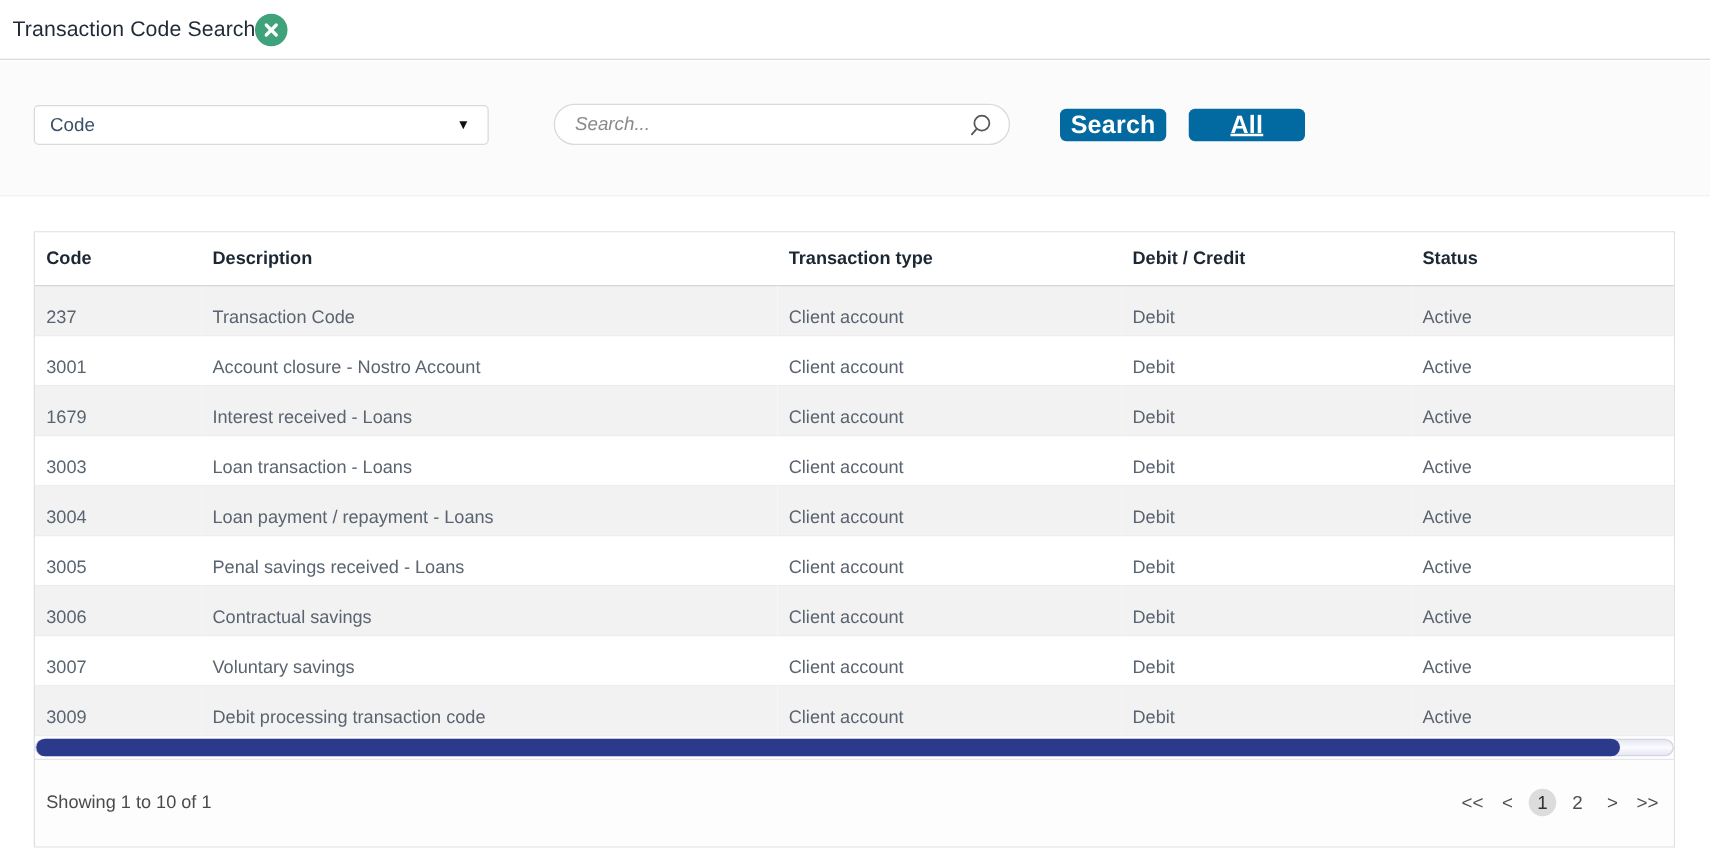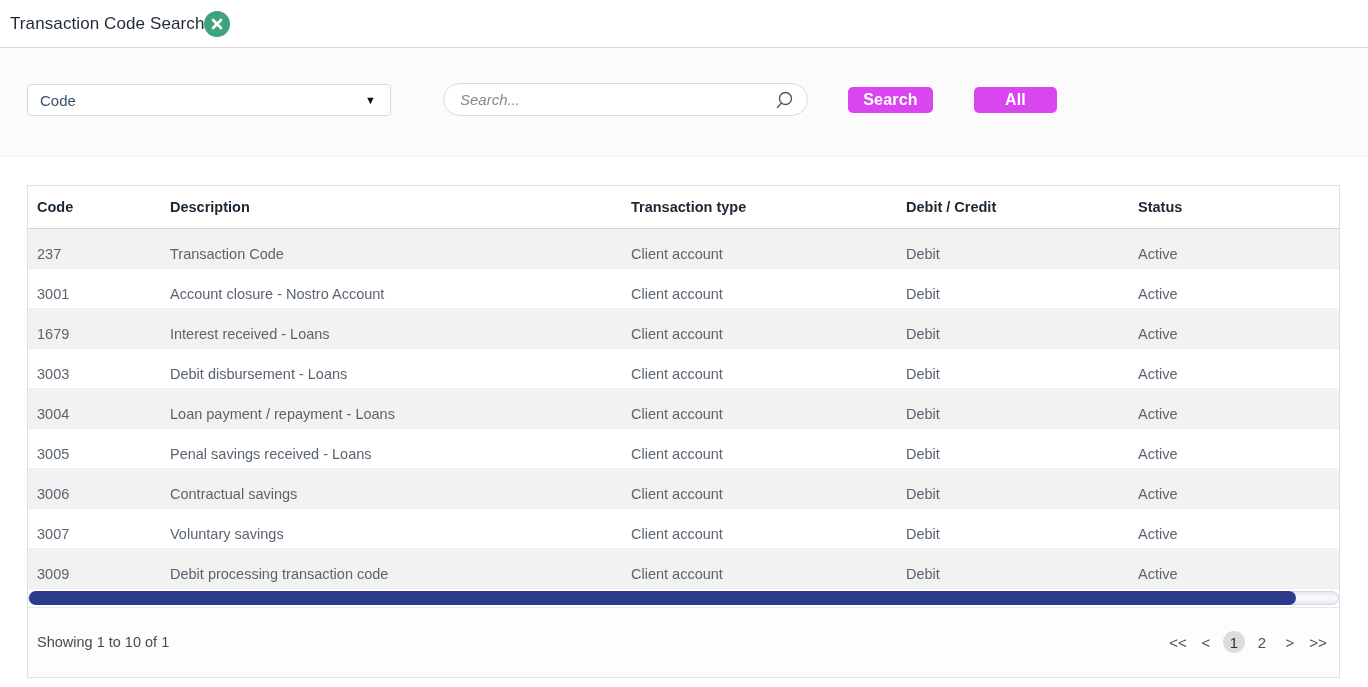--- a/index.html
+++ b/index.html
@@ -53,26 +53,26 @@
   .search-wrap input {
     flex: 1; border: none; outline: none; background: transparent;
     font-family: "Liberation Sans", sans-serif;
     font-size: 15px; color: #a21caf;
   }
   .search-wrap input::placeholder { color: #8a8a8a; font-style: italic; }
   .search-icon { display: flex; align-items: center; }
   .btn {
     position: absolute; top: 38px; height: 26px;
     border: none; border-radius: 5px; cursor: pointer;
-    background: #d946ef; color: #ffffff;
+    background: #0369a1; color: #ffffff;
     font-family: "Liberation Sans", sans-serif;
-    font-size: 16px; font-weight: bold; letter-spacing: 0.2px;
+    font-size: 20px; font-weight: bold; letter-spacing: 0.2px;
   }
   .btn-search { left: 848px; width: 85px; }
-  .btn-all   { left: 974px; width: 83px; }
+  .btn-all   { left: 951px; width: 93px; text-decoration: underline; }
 
   
   .table-card {
     position: absolute; left: 27px; top: 185px;
     width: 1313px; height: 493px;
     background: #ffffff; border: 1px solid #e0e0e0;
     display: flex; flex-direction: column;
   }
   table.results { border-collapse: collapse; width: 100%; table-layout: fixed; }
   col.c-code   { width: 133px; }
@@ -200,21 +200,21 @@
           </tr>
           <tr>
             <td>1679</td>
             <td>Interest received - Loans</td>
             <td>Client account</td>
             <td>Debit</td>
             <td>Active</td>
           </tr>
           <tr>
             <td>3003</td>
-            <td>Debit disbursement - Loans</td>
+            <td>Loan transaction - Loans</td>
             <td>Client account</td>
             <td>Debit</td>
             <td>Active</td>
           </tr>
           <tr>
             <td>3004</td>
             <td>Loan payment / repayment - Loans</td>
             <td>Client account</td>
             <td>Debit</td>
             <td>Active</td>

